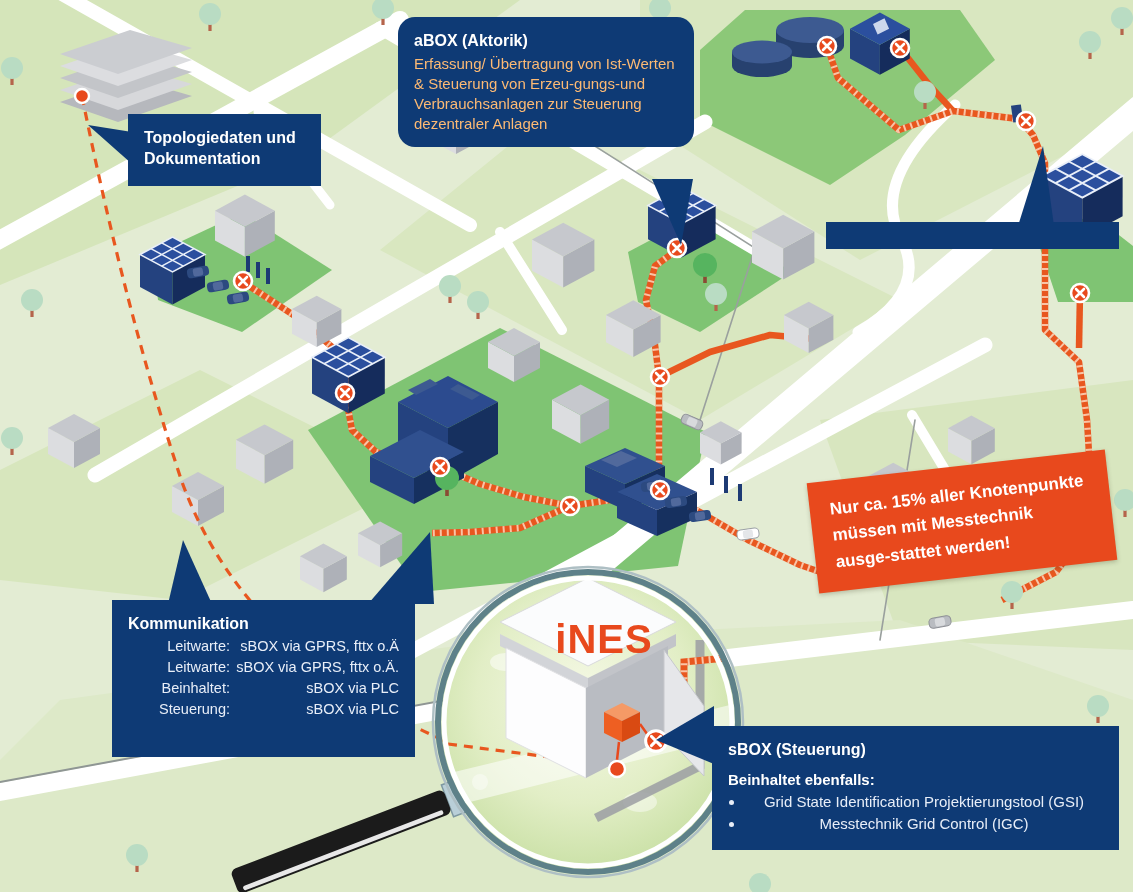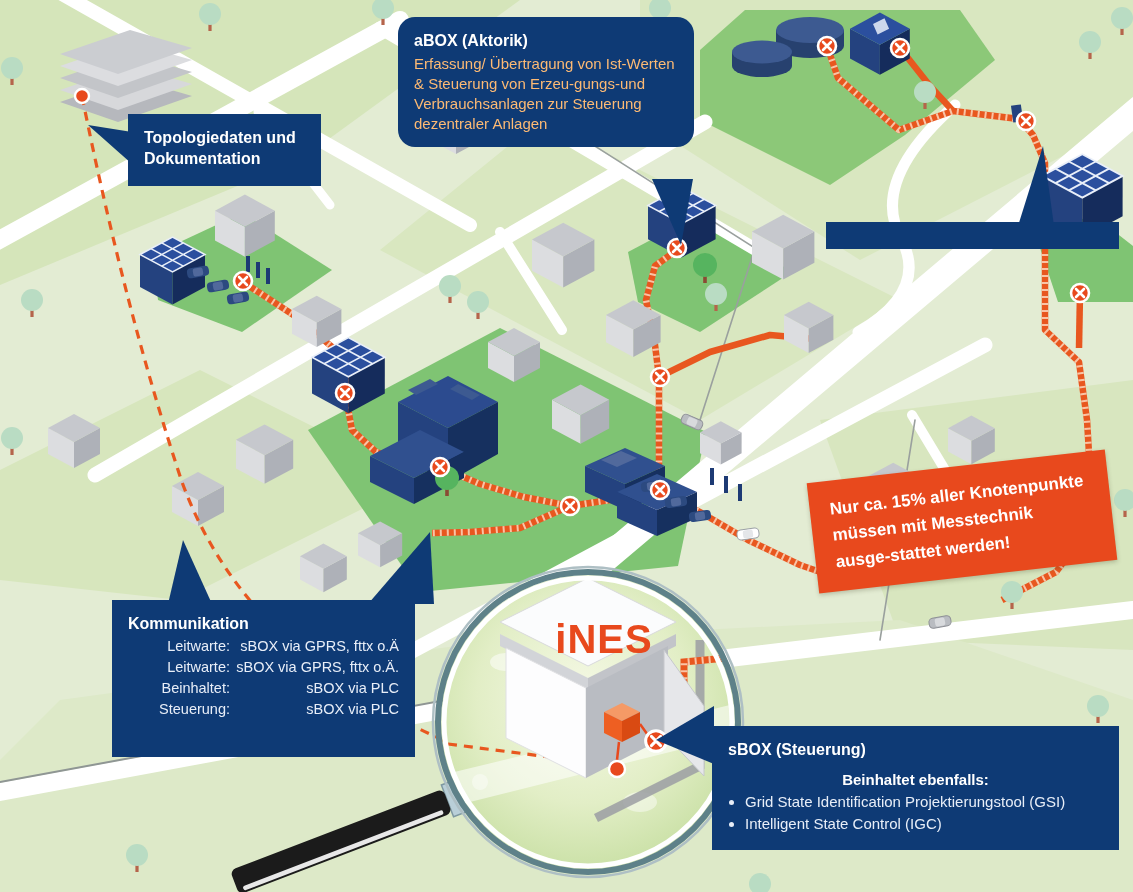--- a/index.html
+++ b/index.html
@@ -9,23 +9,23 @@
   }
   #map{position:absolute;left:0;top:0;}
   .callout{
     position:absolute;background:#0e3a75;color:#fff;
     padding:13px 16px 14px 16px;line-height:1.32;font-size:15px;
     box-sizing:border-box;z-index:30;
   }
   .callout .title{font-weight:bold;font-size:16px;margin-bottom:3px;}
   .callout .body{color:#fdba74;}
   .komm-grid{display:grid;grid-template-columns:102px auto;column-gap:4px;row-gap:2px;font-size:14.5px;color:#e8eef8;text-align:right;}
-  .sub{font-weight:bold;margin-top:10px;margin-bottom:2px;color:#fff;text-align:center;}
+  .sub{font-weight:bold;margin-top:10px;margin-bottom:2px;color:#fff;}
   ul.bullets{margin:2px 0 0 0;padding-left:17px;color:#e8eef8;}
-  ul.bullets li{margin-bottom:2px;}
+  ul.bullets li{margin-bottom:2px;text-align:center;}
   #banner{
     position:absolute;left:812px;top:466px;width:300px;z-index:25;
     background:#e8491d;color:#fff;font-weight:bold;font-size:17px;line-height:1.55;
     padding:16px 20px;transform:rotate(-6.5deg);transform-origin:50% 50%;
     box-sizing:border-box;box-shadow:0 2px 4px rgba(60,60,30,.25);
   }
 </style>
 </head>
 <body>
 
@@ -368,19 +368,19 @@
     <span>Steuerung:</span>
     <span>sBOX via PLC</span>
   </div>
 </div>
 
 <div class="callout" style="left:712px;top:678px;width:407px;margin-top:48px;">
   <div class="title">sBOX (Steuerung)</div>
   <div class="sub">Beinhaltet ebenfalls:</div>
   <ul class="bullets">
     <li>Grid State Identification Projektierungstool (GSI)</li>
-    <li>Intelligent State Control (IGC)</li>
+    <li>Messtechnik Grid Control (IGC)</li>
   </ul>
 </div>
 
 <div id="banner">
   <span>Nur ca. 15% aller Knotenpunkte müssen mit Messtechnik ausge-stattet werden!</span>
 </div>
 
 </body></html>

